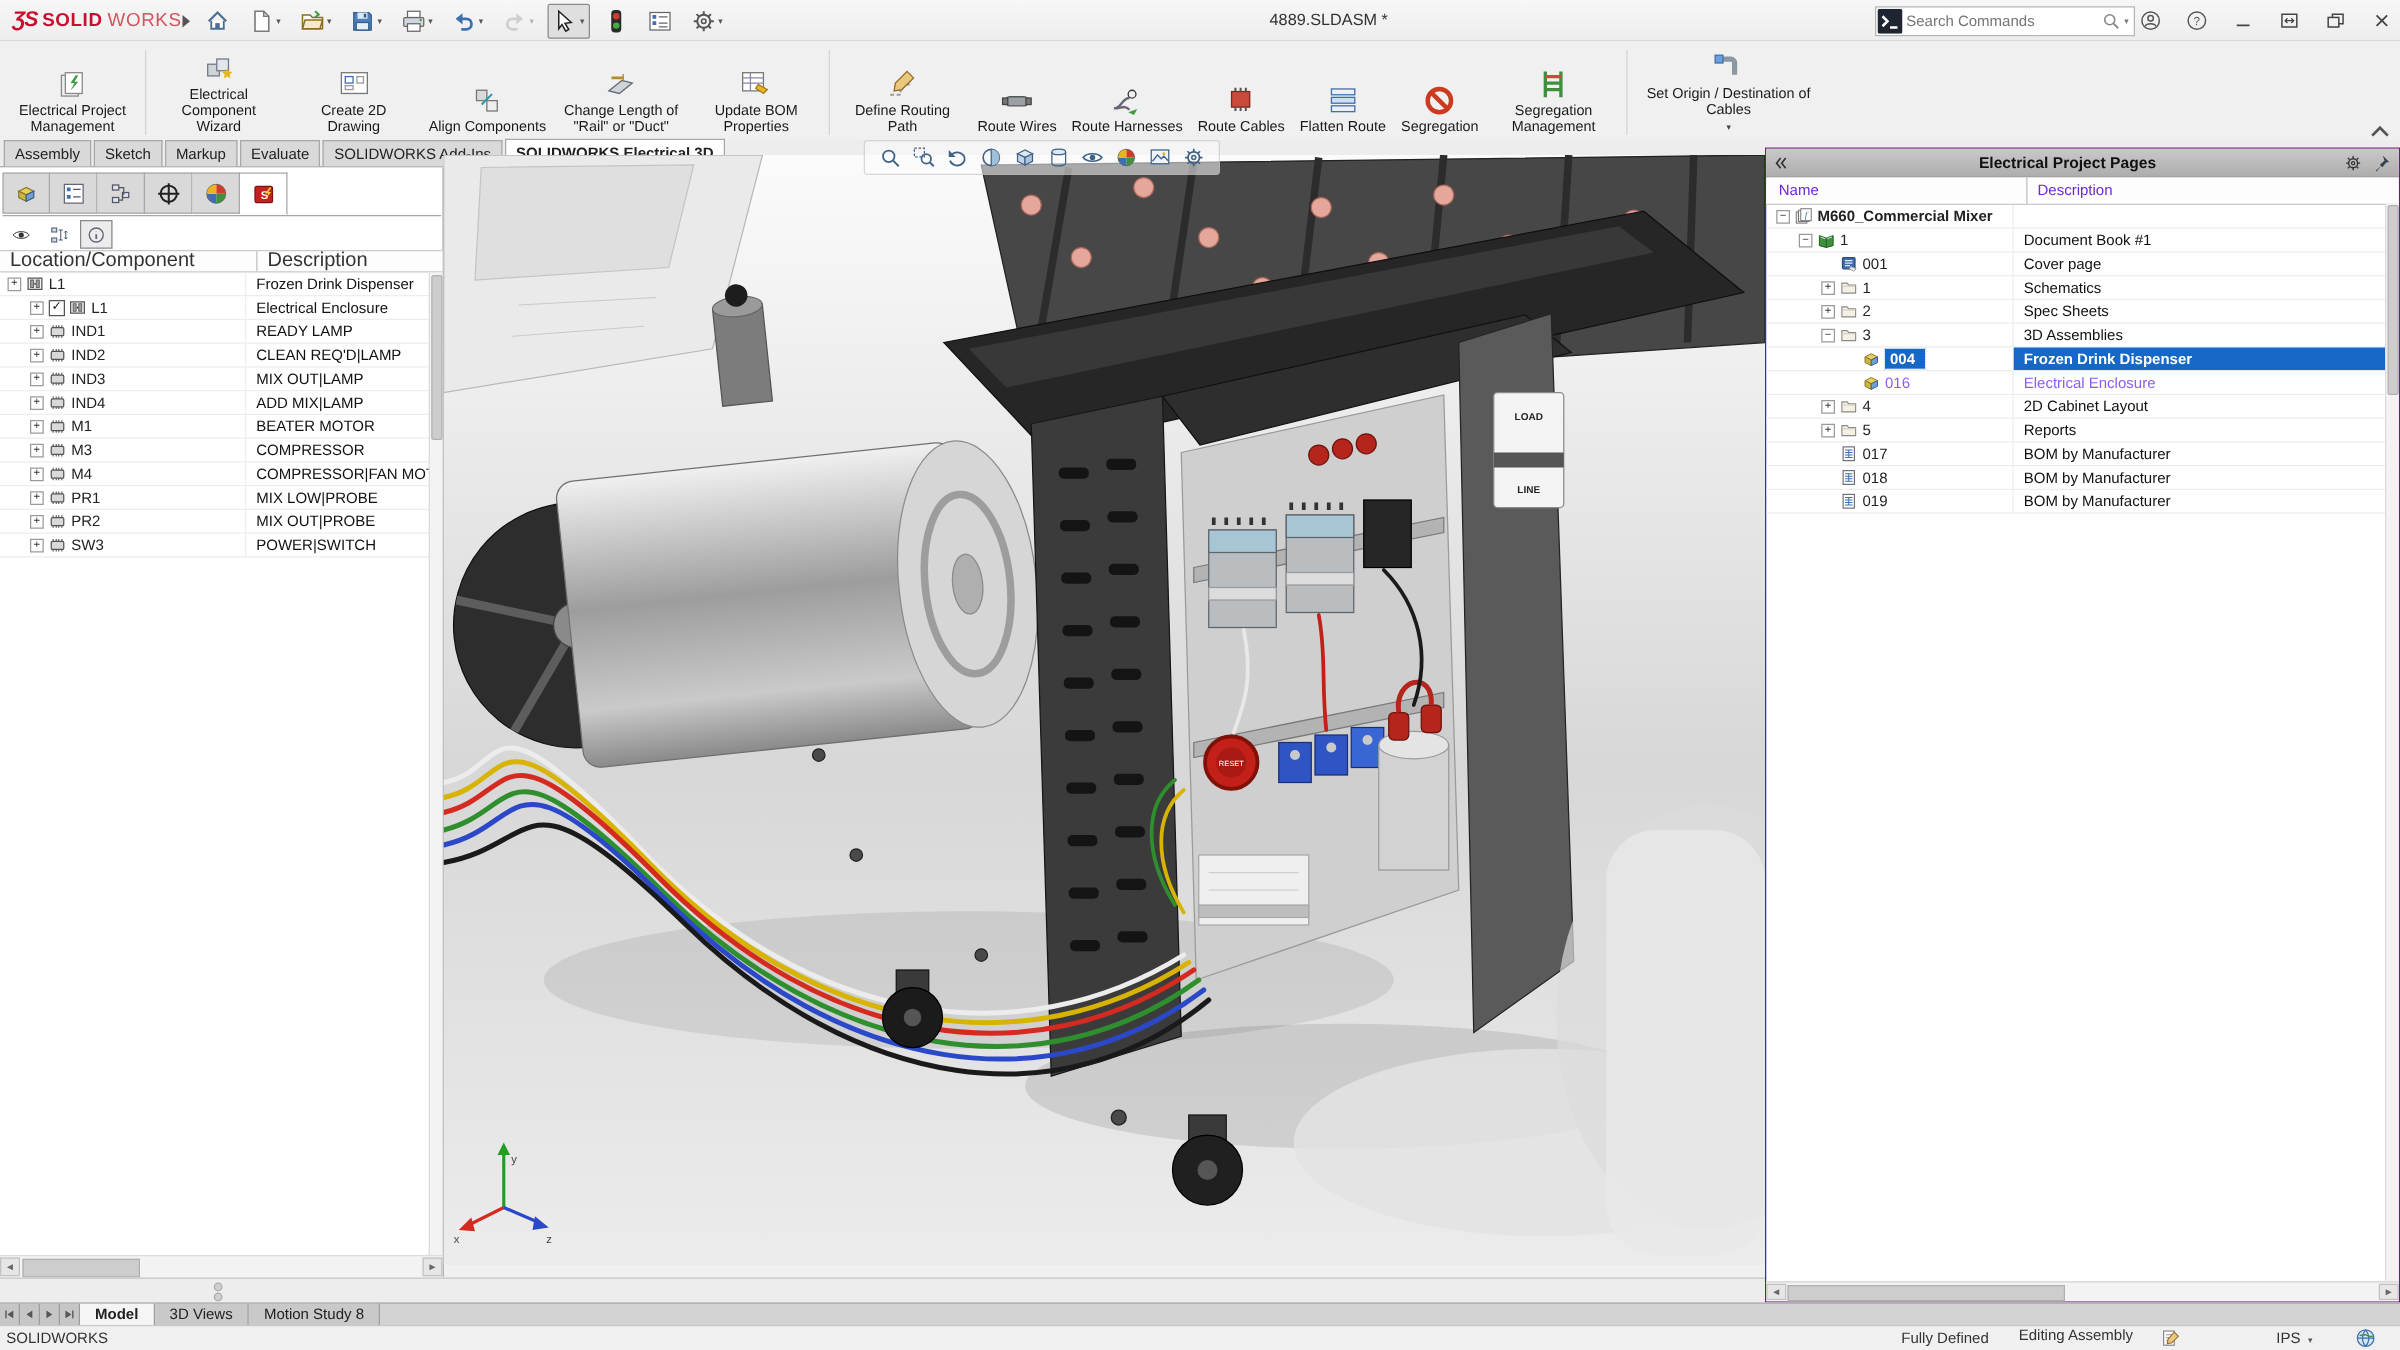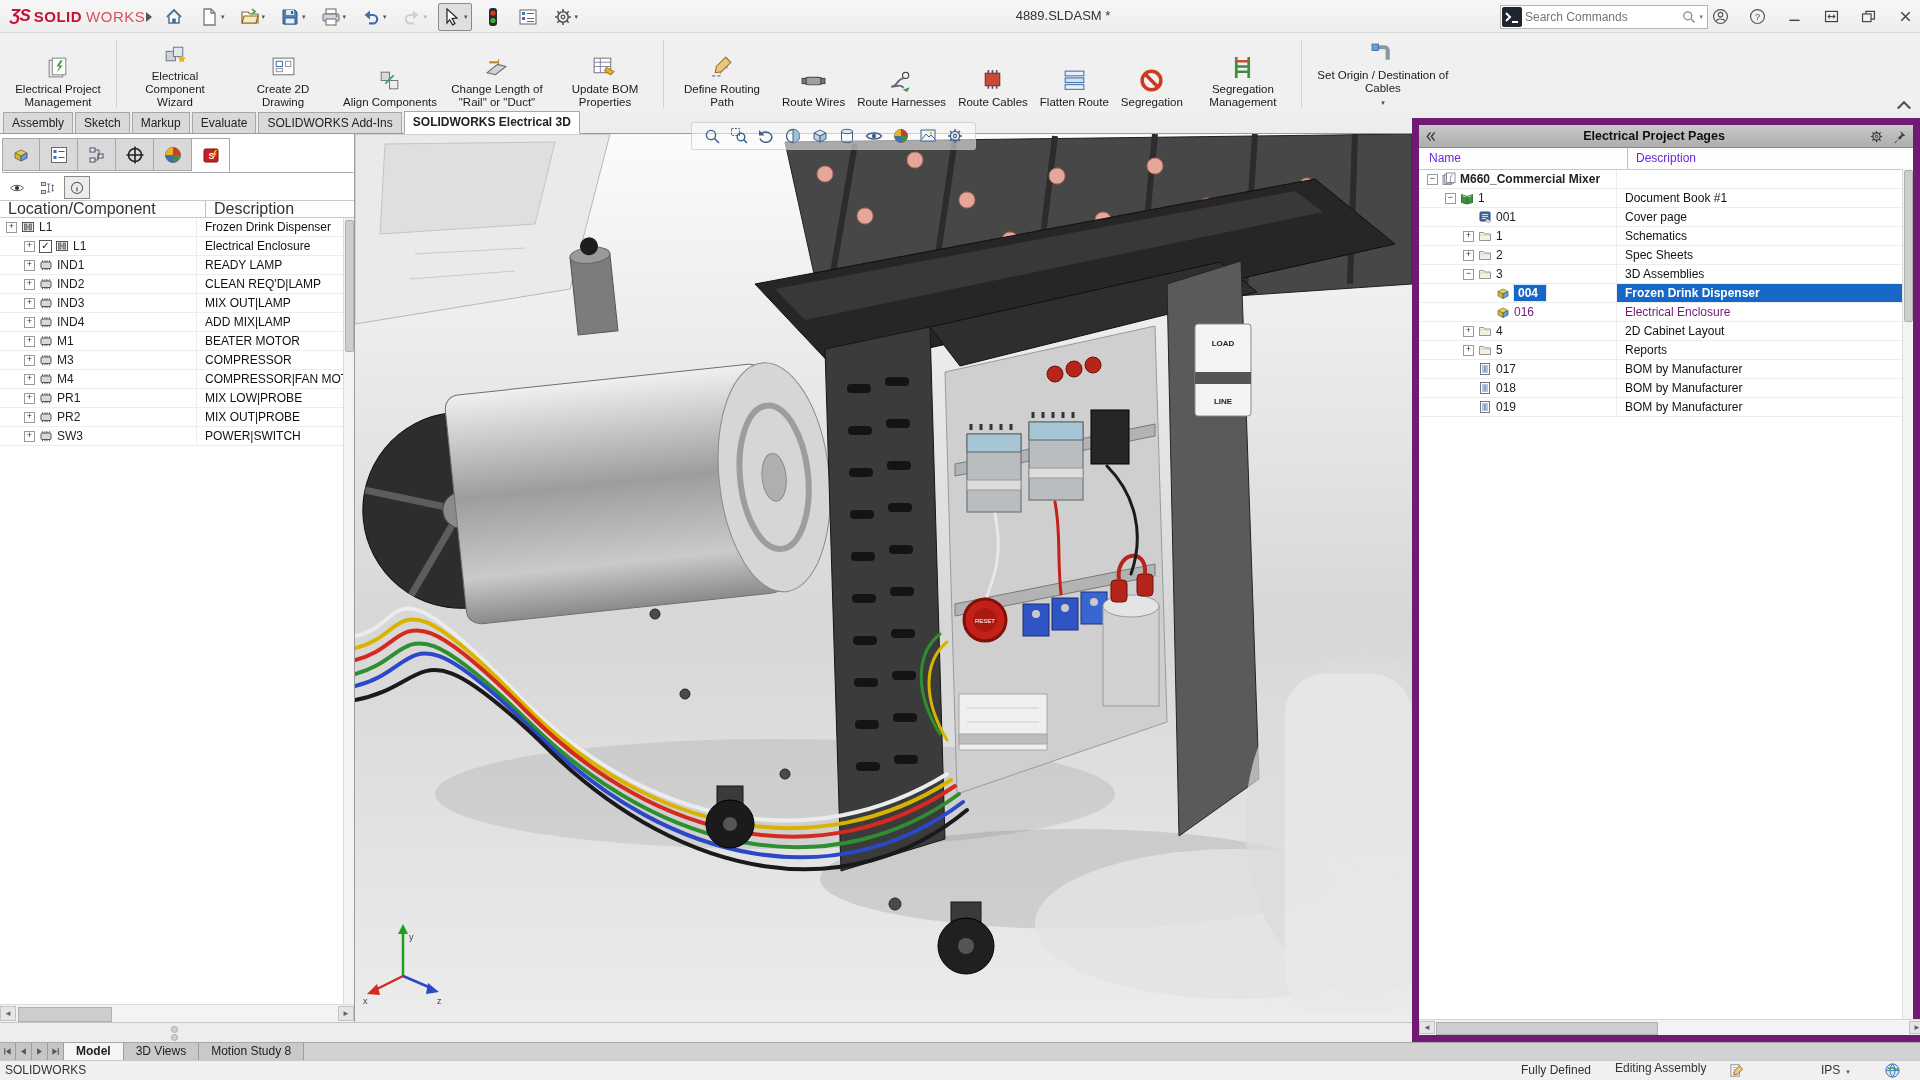--- a/index.html
+++ b/index.html
@@ -71,44 +71,44 @@
   .ticon{flex:none;margin-right:4px}
   .ticon svg{width:14px;height:14px}
   .tlabel{white-space:nowrap}
   #lp-vscroll{position:absolute;top:84px;right:0;width:10px;height:786px;background:#f3f3f3;border-left:1px solid #dcdcdc}
   #lp-vscroll .thumb{position:absolute;top:2px;left:1px;width:7px;height:130px;background:#cdcdcd;border:1px solid #b0b0b0;border-radius:2px}
   #lp-hscroll{position:absolute;bottom:0;left:0;width:354px;height:18px;background:#f3f3f3;border-top:1px solid #dcdcdc;box-sizing:border-box}
   .harrow{position:absolute;top:1px;width:16px;height:15px;background:#e6e6e6;border:1px solid #c2c2c2;text-align:center;line-height:14px;font-size:8px;color:#666;box-sizing:border-box}
   #lp-hscroll .thumb{position:absolute;left:18px;top:2px;width:92px;height:13px;background:#cdcdcd;border:1px solid #b0b0b0}
 
   
-  #viewport{position:absolute;top:134px;left:355px;width:1186px;height:888px;background:#e8e8e8}
+  #viewport{position:absolute;top:124px;left:355px;width:1186px;height:888px;background:#e8e8e8}
   #headsup{position:absolute;top:-12px;left:336px;height:26px;display:flex;align-items:center;gap:7px;padding:0 10px;background:rgba(252,252,252,.55);border:1px solid rgba(180,180,180,.5);border-radius:3px}
   .hbtn{width:20px;height:20px;display:flex;align-items:center;justify-content:center}
   .hbtn svg{width:18px;height:18px}
   #sidestrip{position:absolute;top:32px;right:2px;width:27px;display:flex;flex-direction:column;gap:1px}
   .sbtn{width:26px;height:24px;background:rgba(241,241,241,.92);border:1px solid #b5b5b5;display:flex;align-items:center;justify-content:center;box-sizing:border-box}
   .sbtn svg{width:18px;height:18px}
 
   
-  #right-panel{position:absolute;top:118px;left:1412px;width:508px;height:924px;background:#fff;border:7px solid #701a75;box-sizing:border-box}
+  #right-panel{position:absolute;top:118px;left:1412px;width:508px;height:924px;background:#fff;border:1px solid #701a75;box-sizing:border-box}
   #rp-header{height:22px;background:linear-gradient(#c9c9c9,#adadad);display:flex;align-items:center;border-bottom:1px solid #8a8a8a}
   #rp-collapse{width:22px;height:18px;display:flex;align-items:center;justify-content:center}
   #rp-collapse svg{width:15px;height:13px}
   #rp-title{flex:1;text-align:center;font-weight:bold;font-size:12.5px;color:#111}
   .rp-hbtn{width:18px;height:18px;display:flex;align-items:center;justify-content:center;margin-right:5px}
   .rp-hbtn svg{width:15px;height:15px}
   #rp-cols{height:21px;display:flex;border-bottom:1px solid #c9c9c9;font-size:12px;color:#6d28d9;background:#fdfdfd}
   #rp-cols .c1{width:198px;padding-left:10px;border-right:1px solid #c0c0c0;line-height:20px}
   #rp-cols .c2{padding-left:8px;line-height:20px}
   #rp-rows .tname{width:198px}
   #rp-rows .tlabel.b{font-weight:bold}
   #rp-rows .nsel{background:#1667c6;color:#fff;font-weight:bold;padding:1px 8px 1px 4px;outline:1px dotted #bcd6f0}
   #rp-rows .dsel{background:#1667c6;color:#fff;font-weight:bold;height:18px;line-height:18px}
-  #rp-rows .trow.open .tlabel,#rp-rows .trow.open .tdesc{color:#701a75}
+  #rp-rows .trow.open .tlabel,#rp-rows .trow.open .tdesc{color:#8b5cf6}
   #rp-vscroll{position:absolute;top:44px;right:0;width:10px;height:862px;background:#f3f3f3;border-left:1px solid #dcdcdc}
   #rp-vscroll .thumb{position:absolute;top:1px;left:1px;width:7px;height:150px;background:#cdcdcd;border:1px solid #b0b0b0;border-radius:2px}
   #rp-hscroll{position:absolute;bottom:0;left:0;width:506px;height:16px;background:#f3f3f3;border-top:1px solid #d4d4d4;box-sizing:border-box}
   #rp-hscroll .harrow{top:1px;height:13px;line-height:12px}
   #rp-hscroll .thumb{position:absolute;left:17px;top:2px;width:220px;height:11px;background:#cdcdcd;border:1px solid #b0b0b0}
 
   
   #h-strip{position:absolute;top:1022px;left:0;width:1412px;height:20px;background:#ededed;border-top:1px solid #c5c5c5;box-sizing:border-box}
   #h-strip .dot{position:absolute;left:171px;width:5px;height:5px;border-radius:50%;background:#cfcfcf;border:1px solid #aaa}
   #model-tabs{position:absolute;top:1042px;left:0;width:1920px;height:18px;background:#d2d2d2;border-top:1px solid #a8a8a8;display:flex;align-items:stretch;box-sizing:border-box}

